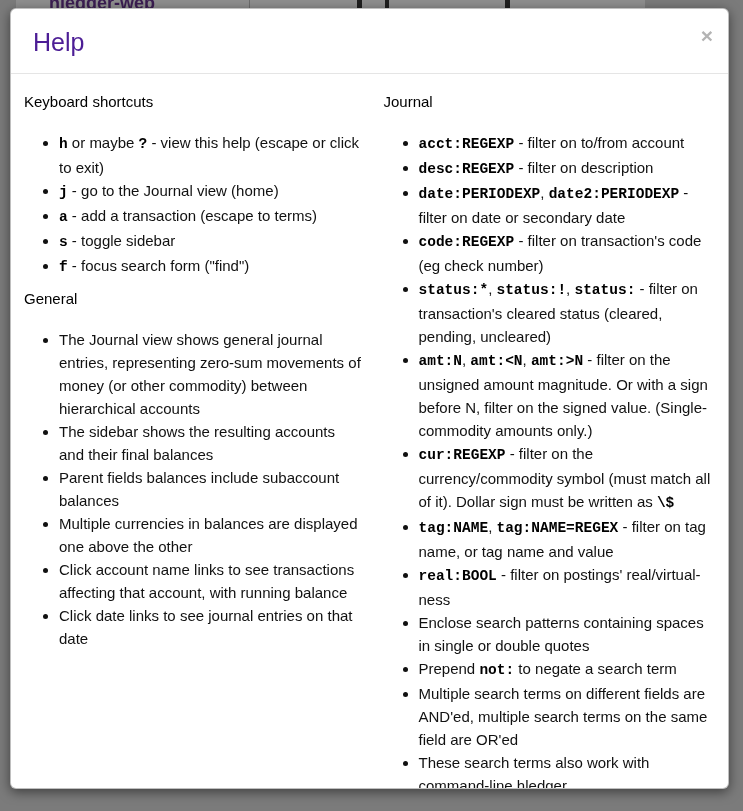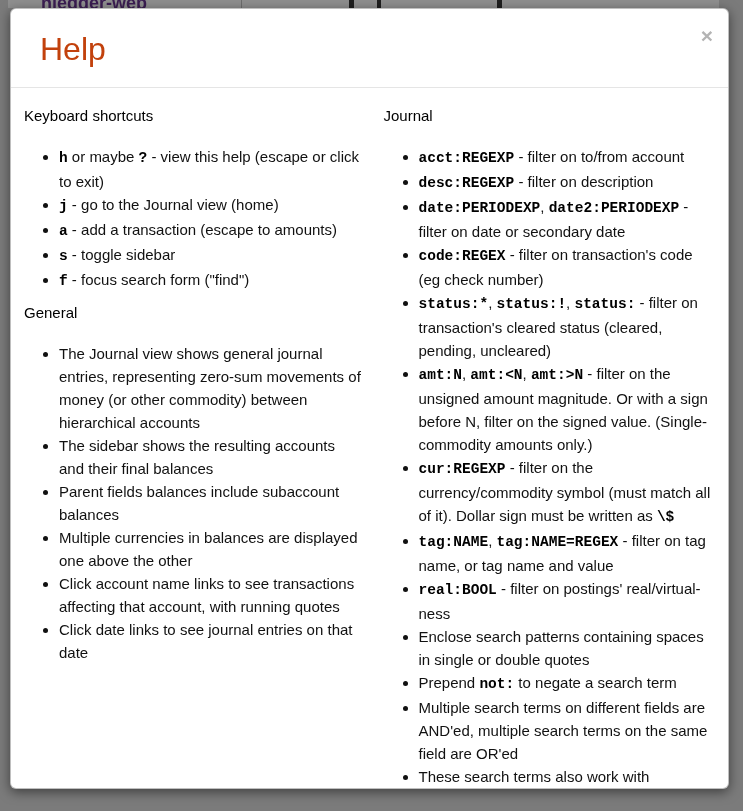--- a/index.html
+++ b/index.html
@@ -8,21 +8,21 @@
     background:#7b7b7b;
   }
   .screen{
     position:relative;
     width:743px;height:811px;
     background:var(--backdrop,#7b7b7b);
     overflow:hidden;
   }
   
   .page-strip{
-    position:absolute;top:0;left:8px;width:711px;height:8px;
+    position:absolute;top:0;left:16px;width:629px;height:8px;
     background:var(--page-strip,#8f8f8f);
     overflow:hidden;
   }
   .brand{
     position:absolute;left:33px;top:-7px;
     font-size:18px;font-weight:700;
     color:var(--brand-link,#3b1d52);
     white-space:nowrap;
   }
   .strip-divider{
@@ -44,23 +44,23 @@
     box-shadow:0 3px 12px rgba(0,0,0,0.5);
     box-sizing:border-box;
     overflow:hidden;
   }
   .modal-header{
     position:relative;
     padding:14px 18px 12px;
     border-bottom:1px solid var(--header-divider,#e5e5e5);
   }
   .modal-title{
-    margin:11px;
-    font-size:32px;font-weight:400;line-height:30px;
-    color:#c2410c;
+    margin:4px;
+    font-size:25px;font-weight:400;line-height:30px;
+    color:#4c1d95;
   }
   .close-btn{
     position:absolute;right:15px;top:16px;
     background:none;border:none;padding:0;cursor:pointer;
     font-family:"Liberation Sans", sans-serif;
     font-size:21px;font-weight:700;line-height:1;
     color:var(--close-icon,#b4b4b4);
   }
   .modal-body{
     display:flex;
@@ -106,41 +106,41 @@
     <div class="modal-header">
       <h2 class="modal-title">Help</h2>
       <button class="close-btn">×</button>
     </div>
     <div class="modal-body">
       <div class="col col-left">
           <div class="section-title">Keyboard shortcuts</div>
           <ul class="help-list">
             <li><span class="code-token">h</span><span> or maybe </span><span class="code-token">?</span><span> - view this help (escape or click to exit)</span></li>
             <li><span class="code-token">j</span><span> - go to the Journal view (home)</span></li>
-            <li><span class="code-token">a</span><span> - add a transaction (escape to amounts)</span></li>
+            <li><span class="code-token">a</span><span> - add a transaction (escape to terms)</span></li>
             <li><span class="code-token">s</span><span> - toggle sidebar</span></li>
             <li><span class="code-token">f</span><span> - focus search form ("find")</span></li>
           </ul>
           <div class="section-title">General</div>
           <ul class="help-list">
             <li><span>The Journal view shows general journal entries, representing zero-sum movements of money (or other commodity) between hierarchical accounts</span></li>
             <li><span>The sidebar shows the resulting accounts and their final balances</span></li>
             <li><span>Parent fields balances include subaccount balances</span></li>
             <li><span>Multiple currencies in balances are displayed one above the other</span></li>
-            <li><span>Click account name links to see transactions affecting that account, with running quotes</span></li>
+            <li><span>Click account name links to see transactions affecting that account, with running balance</span></li>
             <li><span>Click date links to see journal entries on that date</span></li>
           </ul>
         </div>
       <div class="col col-right">
           <div class="section-title">Journal</div>
           <ul class="help-list">
             <li><span class="code-token">acct:REGEXP</span><span> - filter on to/from account</span></li>
             <li><span class="code-token">desc:REGEXP</span><span> - filter on description</span></li>
             <li><span class="code-token">date:PERIODEXP</span><span>, </span><span class="code-token">date2:PERIODEXP</span><span> - filter on date or secondary date</span></li>
-            <li><span class="code-token">code:REGEX</span><span> - filter on transaction's code (eg check number)</span></li>
+            <li><span class="code-token">code:REGEXP</span><span> - filter on transaction's code (eg check number)</span></li>
             <li><span class="code-token">status:*</span><span>, </span><span class="code-token">status:!</span><span>, </span><span class="code-token">status:</span><span> - filter on transaction's cleared status (cleared, pending, uncleared)</span></li>
             <li><span class="code-token">amt:N</span><span>, </span><span class="code-token">amt:&lt;N</span><span>, </span><span class="code-token">amt:&gt;N</span><span> - filter on the unsigned amount magnitude. Or with a sign before N, filter on the signed value. (Single-commodity amounts only.)</span></li>
             <li><span class="code-token">cur:REGEXP</span><span> - filter on the currency/commodity symbol (must match all of it). Dollar sign must be written as </span><span class="code-token">\$</span></li>
             <li><span class="code-token">tag:NAME</span><span>, </span><span class="code-token">tag:NAME=REGEX</span><span> - filter on tag name, or tag name and value</span></li>
             <li><span class="code-token">real:BOOL</span><span> - filter on postings' real/virtual-ness</span></li>
             <li><span>Enclose search patterns containing spaces in single or double quotes</span></li>
             <li><span>Prepend </span><span class="code-token">not:</span><span> to negate a search term</span></li>
             <li><span>Multiple search terms on different fields are AND'ed, multiple search terms on the same field are OR'ed</span></li>
             <li><span>These search terms also work with command-line hledger</span></li>
           </ul>

